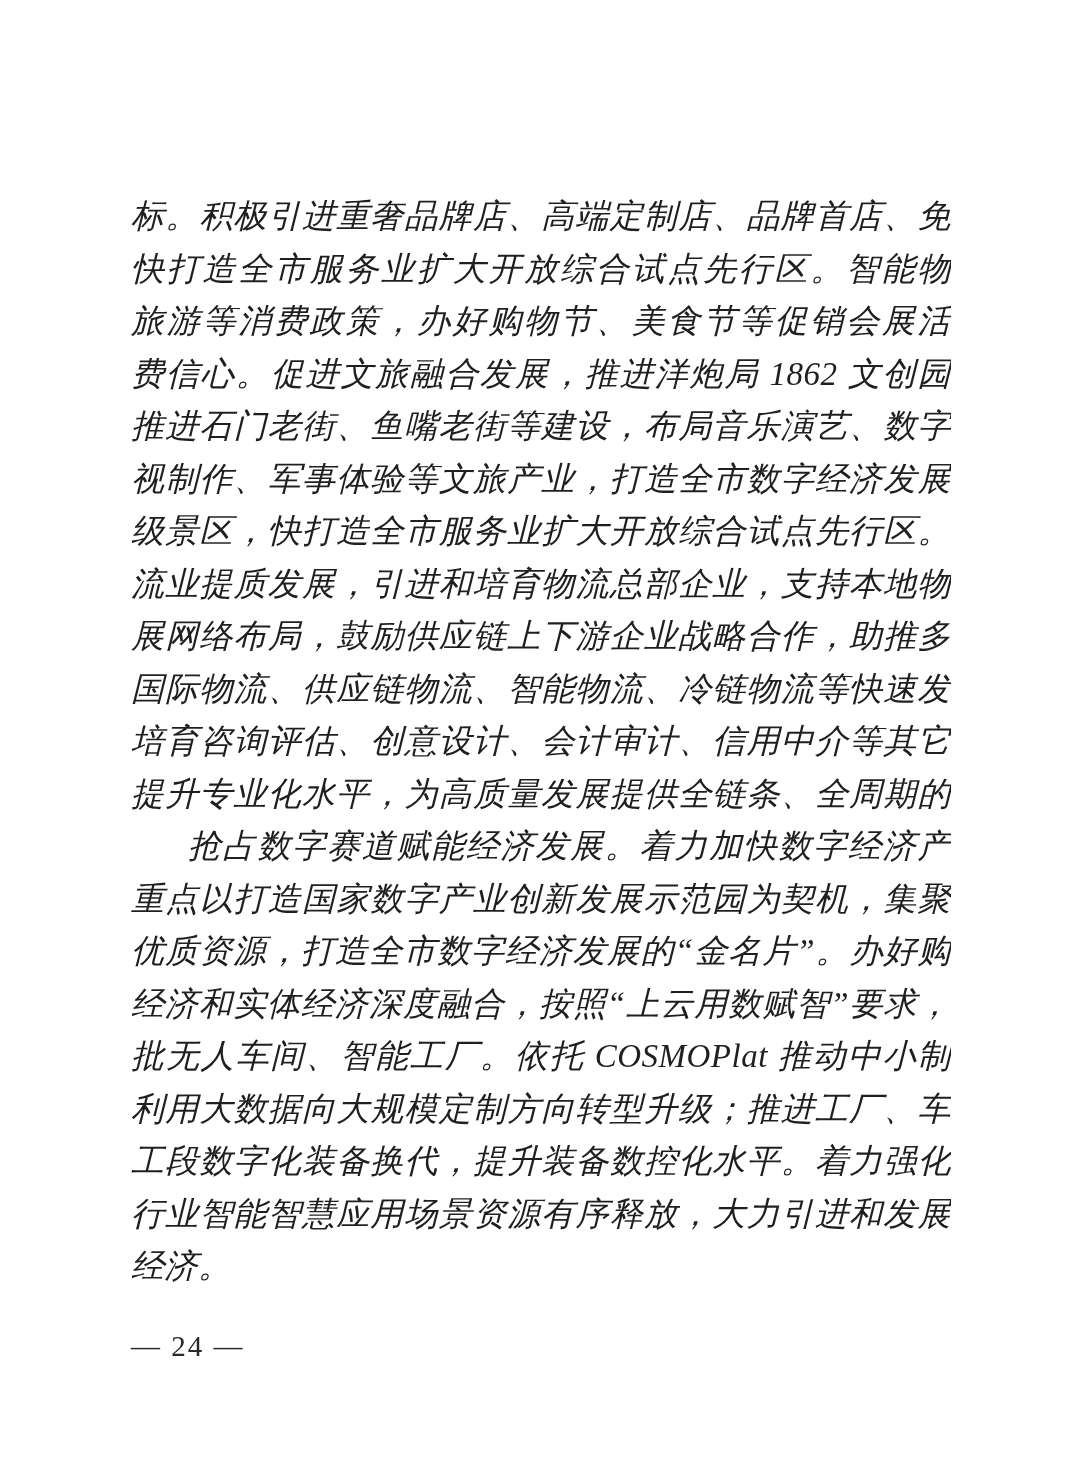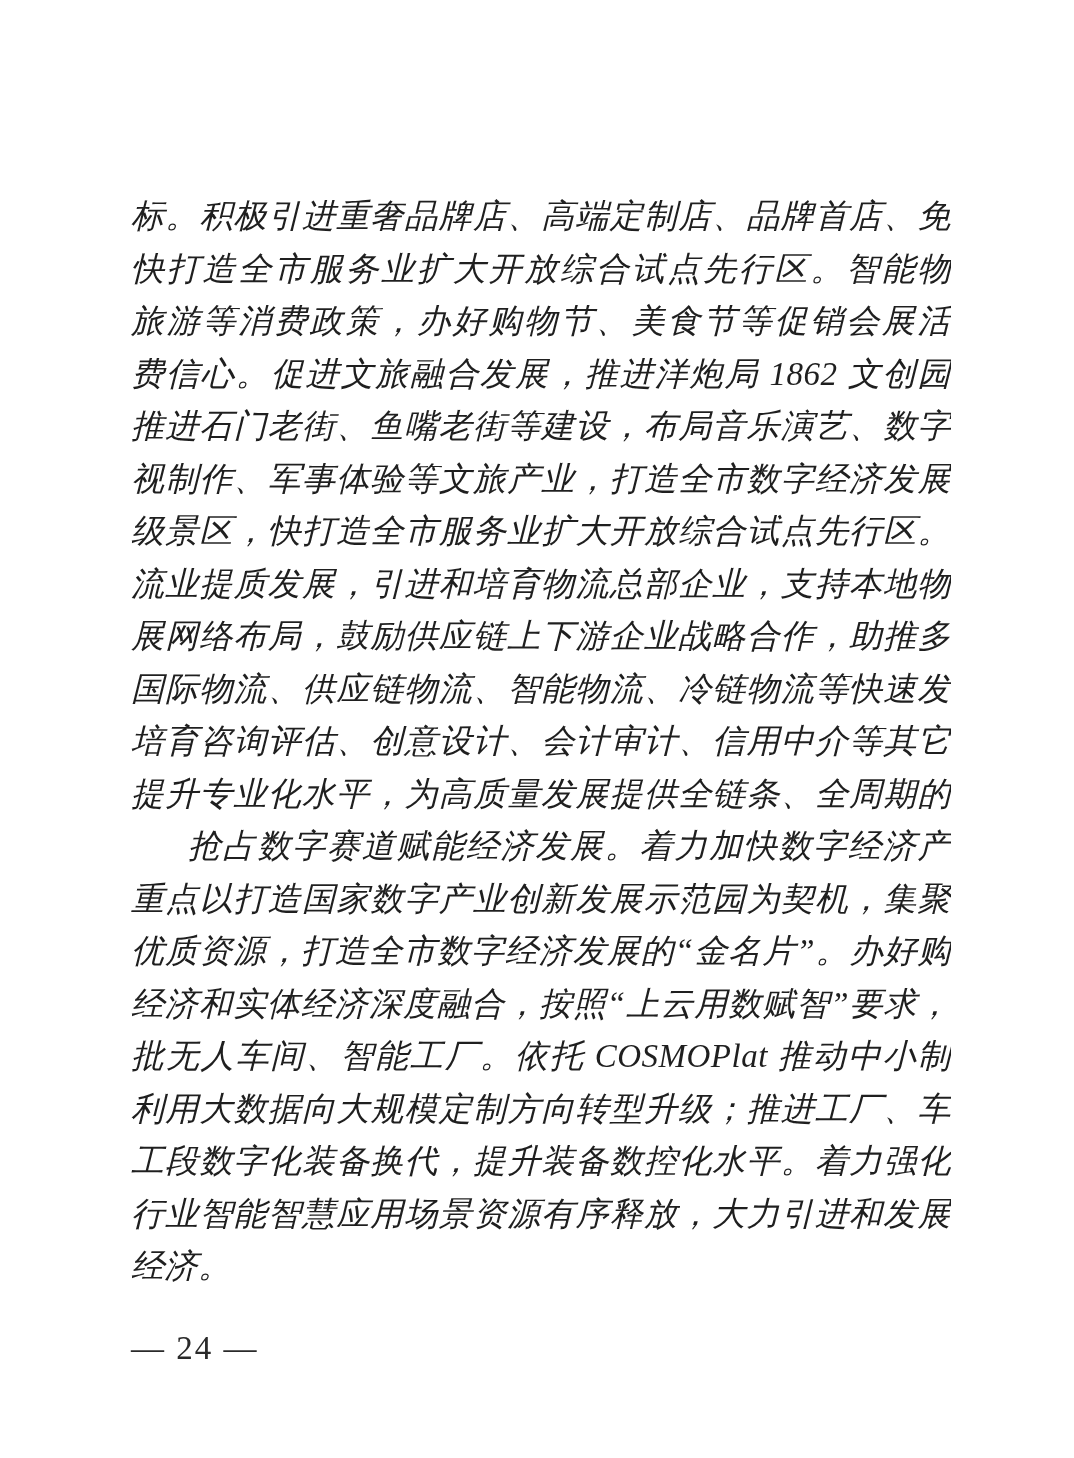--- a/index.html
+++ b/index.html
@@ -37,21 +37,21 @@
   .text-line.para-last {
     text-align-last: left;
   }
   .text-line.indent-first {
     text-indent: 57px;
   }
   .page-footer {
     position: absolute;
     left: 131px;
     top: 1330px;
-    font-size: 33px;
+    font-size: 29px;
     letter-spacing: 2px;
     color: #2a2a2a;
   }
 </style>
 </head>
 <body>
 
 <div class="page">
   <div class="text-block" id="text-block">
       <div class="text-line">标。积极引进重奢品牌店、高端定制店、品牌首店、免税店，加</div>

